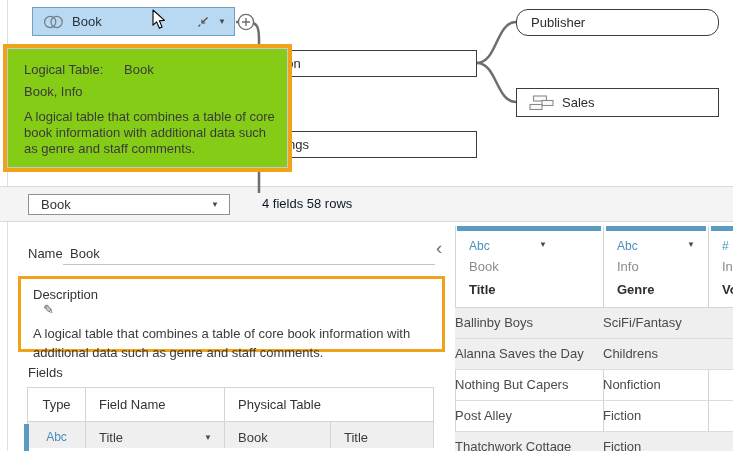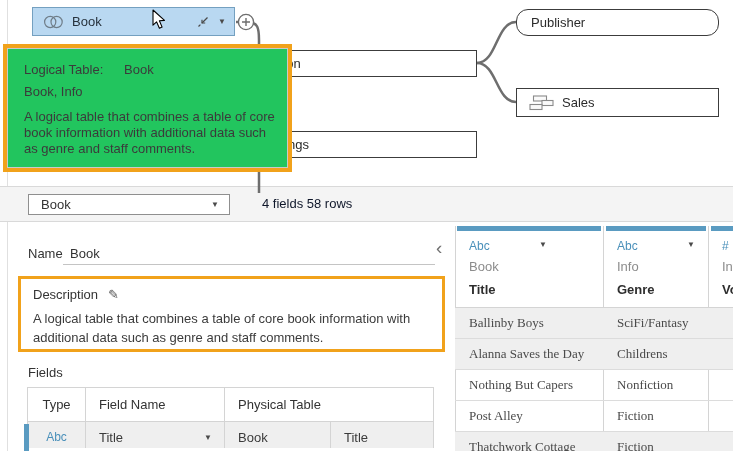--- a/index.html
+++ b/index.html
@@ -35,21 +35,21 @@
   .node-sales .label { margin-left:8px;text-align:center; }
 
   .plus-btn { left:237px; top:13px; width:18px; height:18px; z-index:6; }
 
   
   .tooltip {
     left:3px; top:44px; width:289px; height:128px; z-index:10;
     border:4px solid #F1A21B; background:#fff;
   }
   .tooltip-inner {
-    width:100%; height:100%; border:1px solid #c9c9c9; background:#22c55e;
+    width:100%; height:100%; border:1px solid #c9c9c9; background:#84cc16;
     padding:13px 16px; color:#3b3b3b;
   }
   .tt-row { display:flex; margin-bottom:7px; }
   .tt-label { width:100px; }
   .tt-desc { margin-top:10px; width:254px; line-height:16px; }
 
   .cursor-svg { left:152px; top:9px; z-index:11; }
 
   
   .strip {
@@ -69,21 +69,21 @@
   
   .name-label { left:28px; top:246px; color:#333; }
   .name-value { left:70px; top:246px; color:#333; }
   .name-underline { left:63px; top:264px; width:372px; height:1px; background:#c4c4c4; }
   .panel-collapse { left:436px; top:238px; font-size:19px; color:#707070; line-height:19px; }
 
   .desc-box {
     left:18px; top:276px; width:427px; height:76px;
     border:3px solid #F1A21B; background:#fff; padding:8px 0 0 12px;
   }
-  .desc-title-row { display:flex; align-items:flex-end; }
+  .desc-title-row { display:flex; align-items:flex-start;flex-direction:column; }
   .pencil { margin-left:10px; font-size:13px; color:#555; }
   .desc-text { margin-top:7px; width:400px; line-height:19px; color:#3b3b3b; }
 
   .fields-label { left:28px; top:365px; color:#333; }
 
   .fields-table { left:27px; top:387px; width:407px; height:61px; overflow:hidden;
     border:1px solid #d4d4d4; border-bottom:none; }
   .ft-row { display:flex; height:34px; }
   .ft-row > div { border-right:1px solid #d4d4d4; display:flex; align-items:center; padding-left:13px; }
   .ft-row > div:last-child { border-right:none; }
@@ -103,21 +103,21 @@
   .g-strip { position:absolute; top:0; height:5px; background:#5a9bc1; }
   .g-col-head { position:absolute; top:5px; height:76px; }
   .g-type { position:absolute; left:14px; top:8px; color:#4a90ba; font-size:12px; }
   .g-caret { position:absolute; left:84px; top:9px; }
   .g-table { position:absolute; left:14px; top:28px; color:#8c8c8c; }
   .g-field { position:absolute; left:14px; top:51px; color:#2e2e2e; font-weight:700; }
   .g-head-border { position:absolute; left:0; top:81px; width:279px; height:1px; background:#d4d4d4; }
   .g-rows { position:absolute; left:0; top:82px; width:279px; }
   .g-row { display:flex; height:31px; border-bottom:1px solid #dcdcdc; color:#4a4a4a; }
   .g-row.alt { background:#efefef; }
-  .g-row > div { padding-left:14px; line-height:30px; overflow:hidden; white-space:nowrap;font-family:Liberation Serif, serif; }
+  .g-row > div { line-height:30px; overflow:hidden; white-space:nowrap; }
   .g-cell1 { width:148px; }
   .g-cell2 { width:105px; }
   .g-cell3 { width:26px; }
 
   svg { display:block; }
 </style>
 </head>
 <body>
 
 <div id="app">

